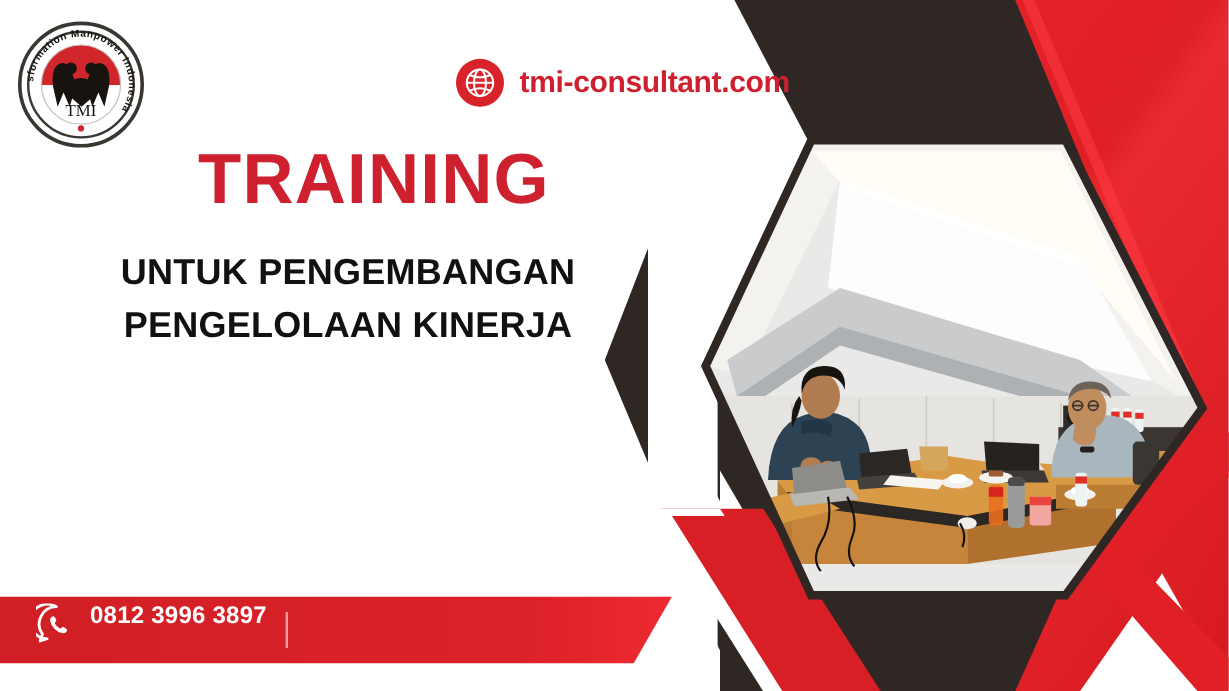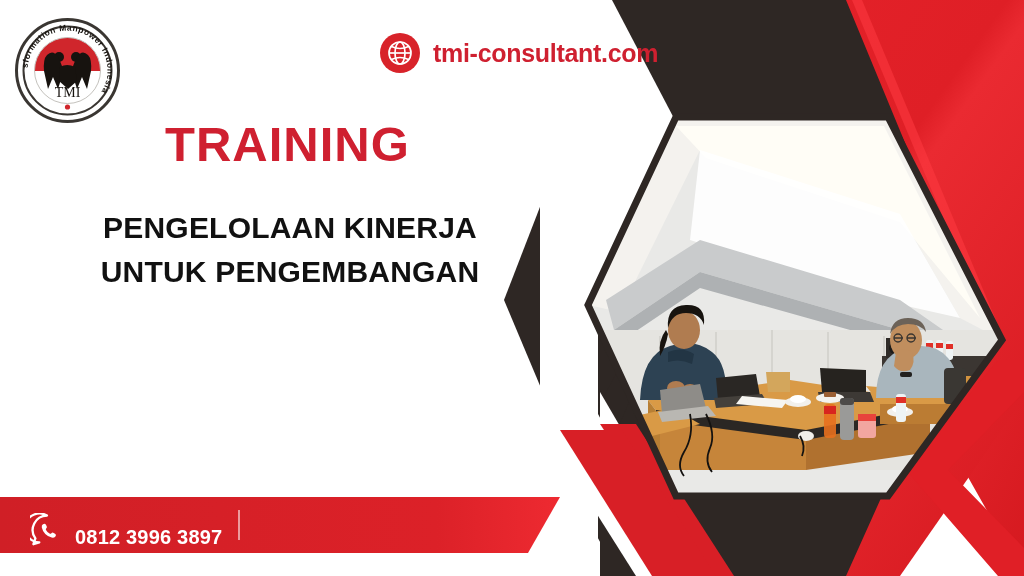--- a/index.html
+++ b/index.html
@@ -13,44 +13,44 @@
 
   
   .geo{position:absolute;inset:0;}
   .geo svg{display:block;width:1024px;height:576px;}
 
   
   .logo{position:absolute;left:14px;top:17px;width:107px;height:107px;}
   .logo svg{display:block;}
 
   
-  .web{position:absolute;left:379px;top:32px;display:flex;align-items:center;gap:12px;justify-content:center;}
+  .web{position:absolute;left:379px;top:48px;display:flex;align-items:center;gap:12px;justify-content:center;}
   .web .globe{width:42px;height:42px;flex:0 0 auto;}
   .web .wtxt{
     font-size:25px;font-weight:bold;color:#cf2030;letter-spacing:-0.3px;
     white-space:nowrap;line-height:1;
   }
 
   
   .training{
     position:absolute;left:165px;top:120px;
-    font-size:49px;font-weight:bold;color:#cf2030;letter-spacing:1px;line-height:1;
+    font-size:59px;font-weight:bold;color:#cf2030;letter-spacing:1px;line-height:1;
   }
   .subtitle{
     position:absolute;left:40px;top:206px;width:500px;
     text-align:center;color:#111111;font-weight:bold;
     font-size:30px;line-height:1.47;letter-spacing:0.2px;
   }
   .subtitle .ln{display:block;white-space:nowrap;}
 
   
   .band{position:absolute;left:0;top:497px;width:560px;height:56px;}
   .band svg{display:block;}
   .contacts{position:absolute;left:0;top:497px;height:56px;display:flex;align-items:center;}
-  .citem{display:flex;align-items:flex-end;height:44px;}
+  .citem{display:flex;align-items:flex-start;height:44px;}
   .citem .ic{width:34px;height:34px;flex:0 0 auto;}
   .citem .ctxt{
     color:#ffffff;font-size:20px;font-weight:bold;white-space:nowrap;
     letter-spacing:0.2px;line-height:1;
   }
   #contact-phone{margin-left:30px;}
   #contact-phone .ctxt{margin-left:11px;}
   .cdiv{width:2px;height:30px;background:rgba(255,255,255,0.55);margin:0 16px;}
   #contact-email .ctxt{margin-left:11px;}
 </style>
@@ -285,22 +285,22 @@
           <path d="M12.5 27.5 q8.5-4 17 0"></path>
         </g>
       </svg>
     </span>
     <span class="wtxt">tmi-consultant.com</span>
   </div>
 
   <div class="training">TRAINING</div>
 
   <div class="subtitle">
+    <span class="ln">UNTUK PENGEMBANGAN</span>
     <span class="ln">PENGELOLAAN KINERJA</span>
-    <span class="ln">UNTUK PENGEMBANGAN</span>
   </div>
 
   <div class="band">
     <svg viewBox="0 0 560 56" xmlns="http://www.w3.org/2000/svg">
       <defs>
         <linearGradient id="bg2" x1="0" y1="0" x2="1" y2="0">
           <stop offset="0%" stop-color="#d01f26"></stop>
           <stop offset="78%" stop-color="#dc2128"></stop>
           <stop offset="100%" stop-color="#ee2a31"></stop>
         </linearGradient>

